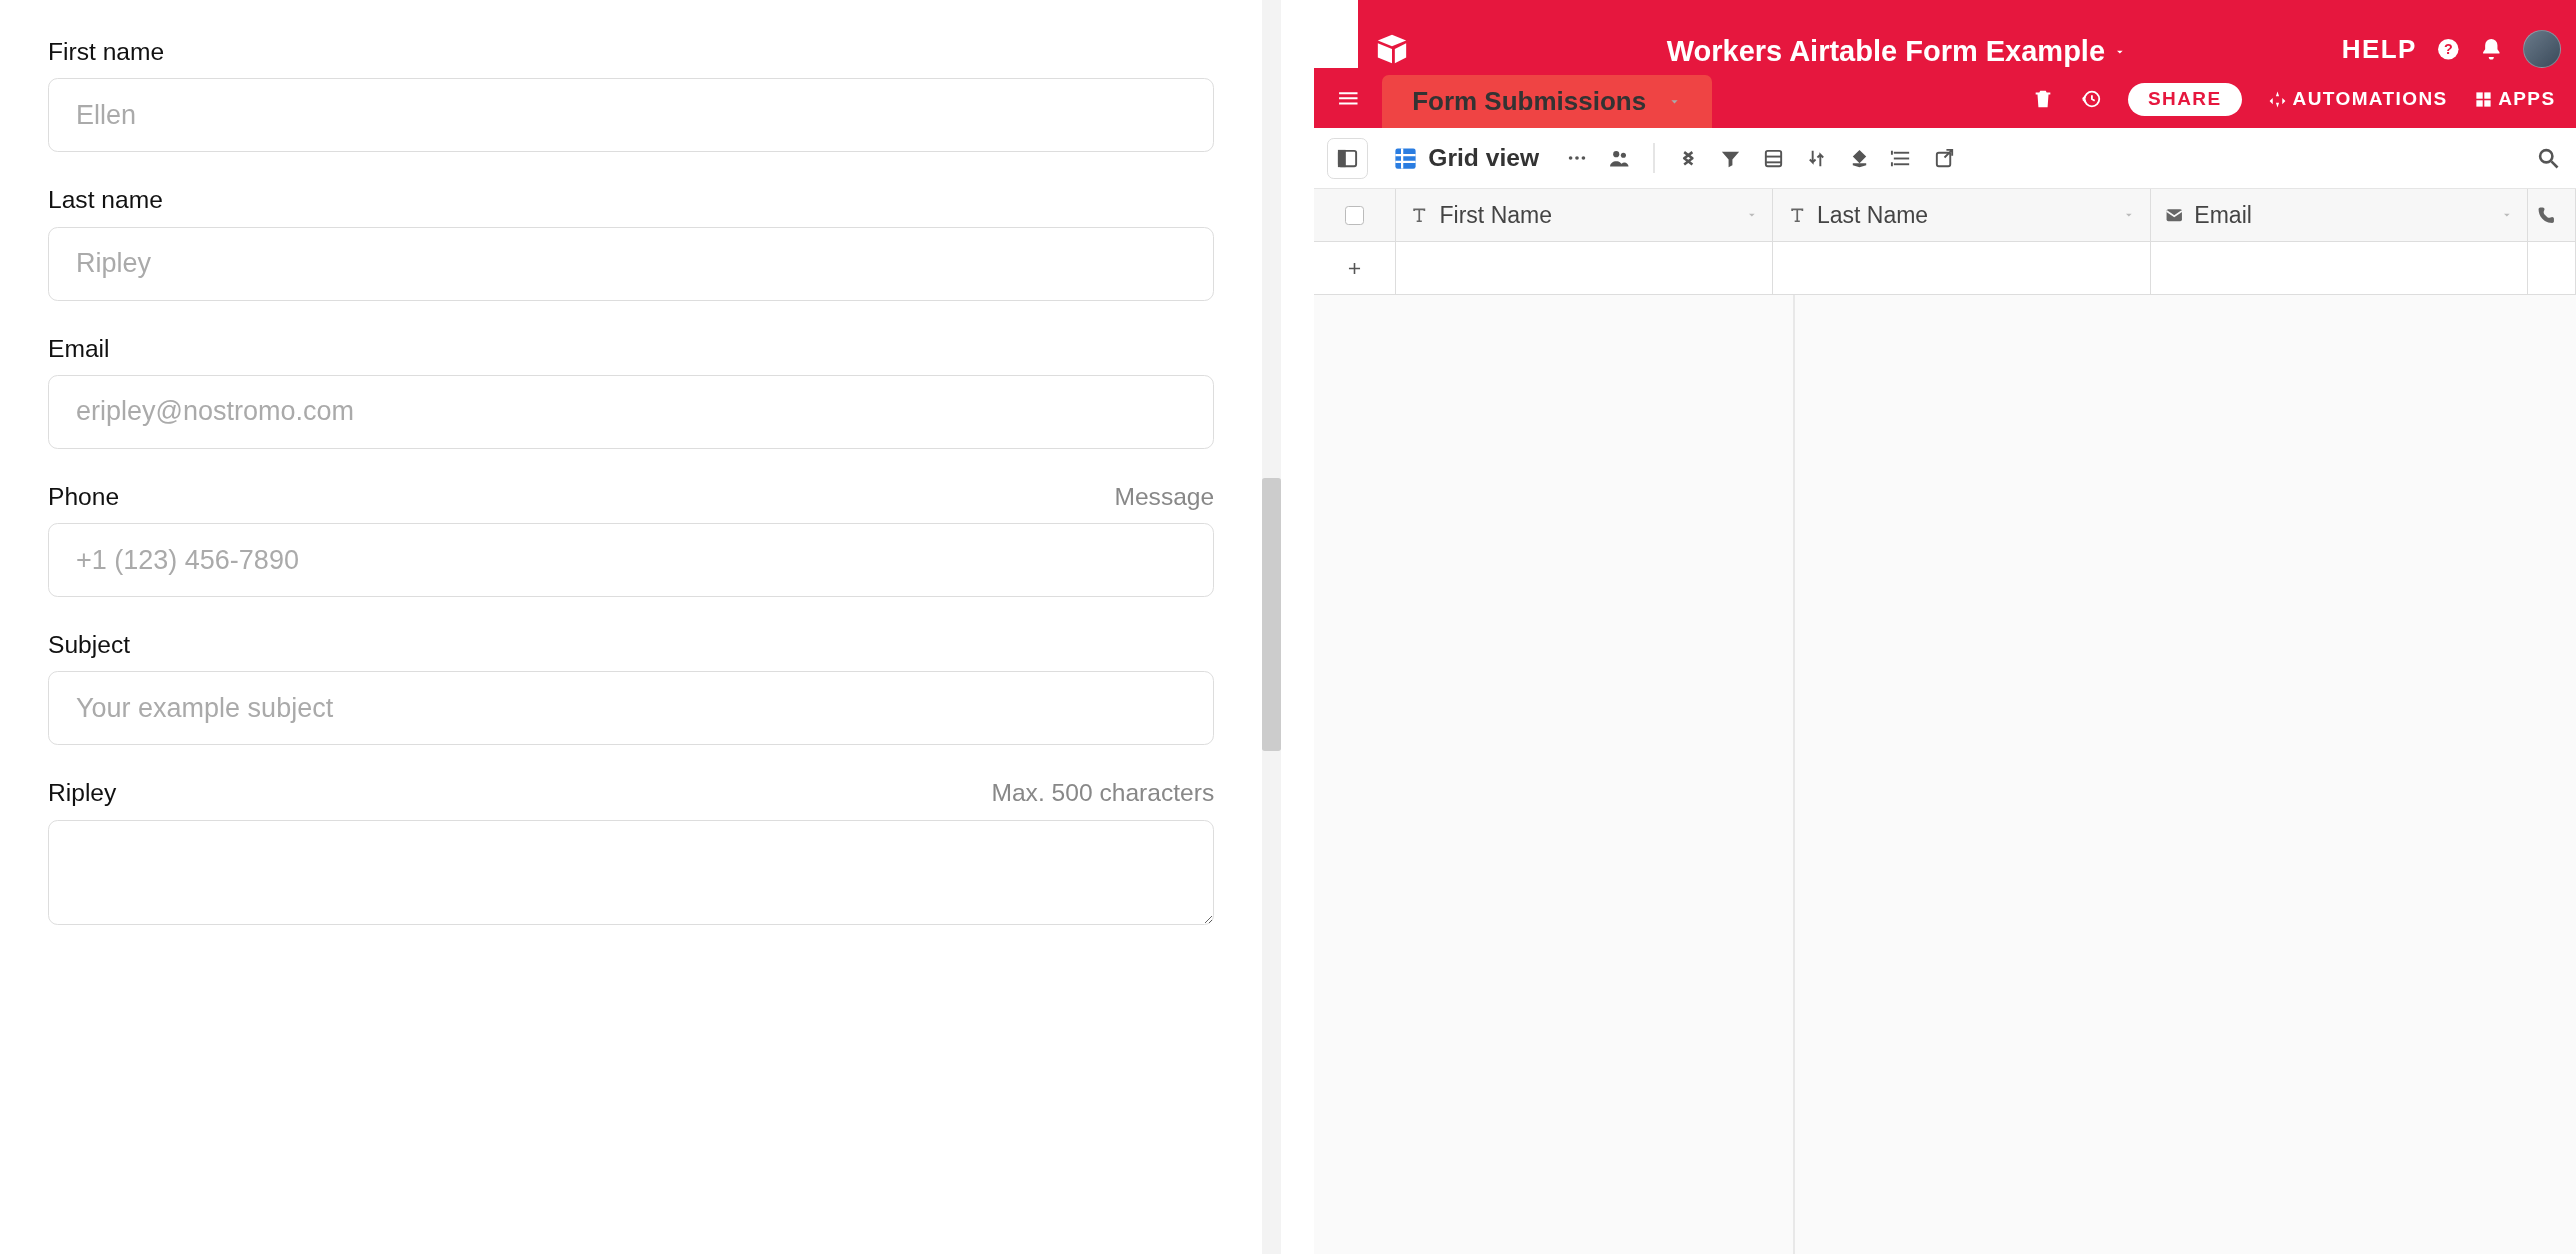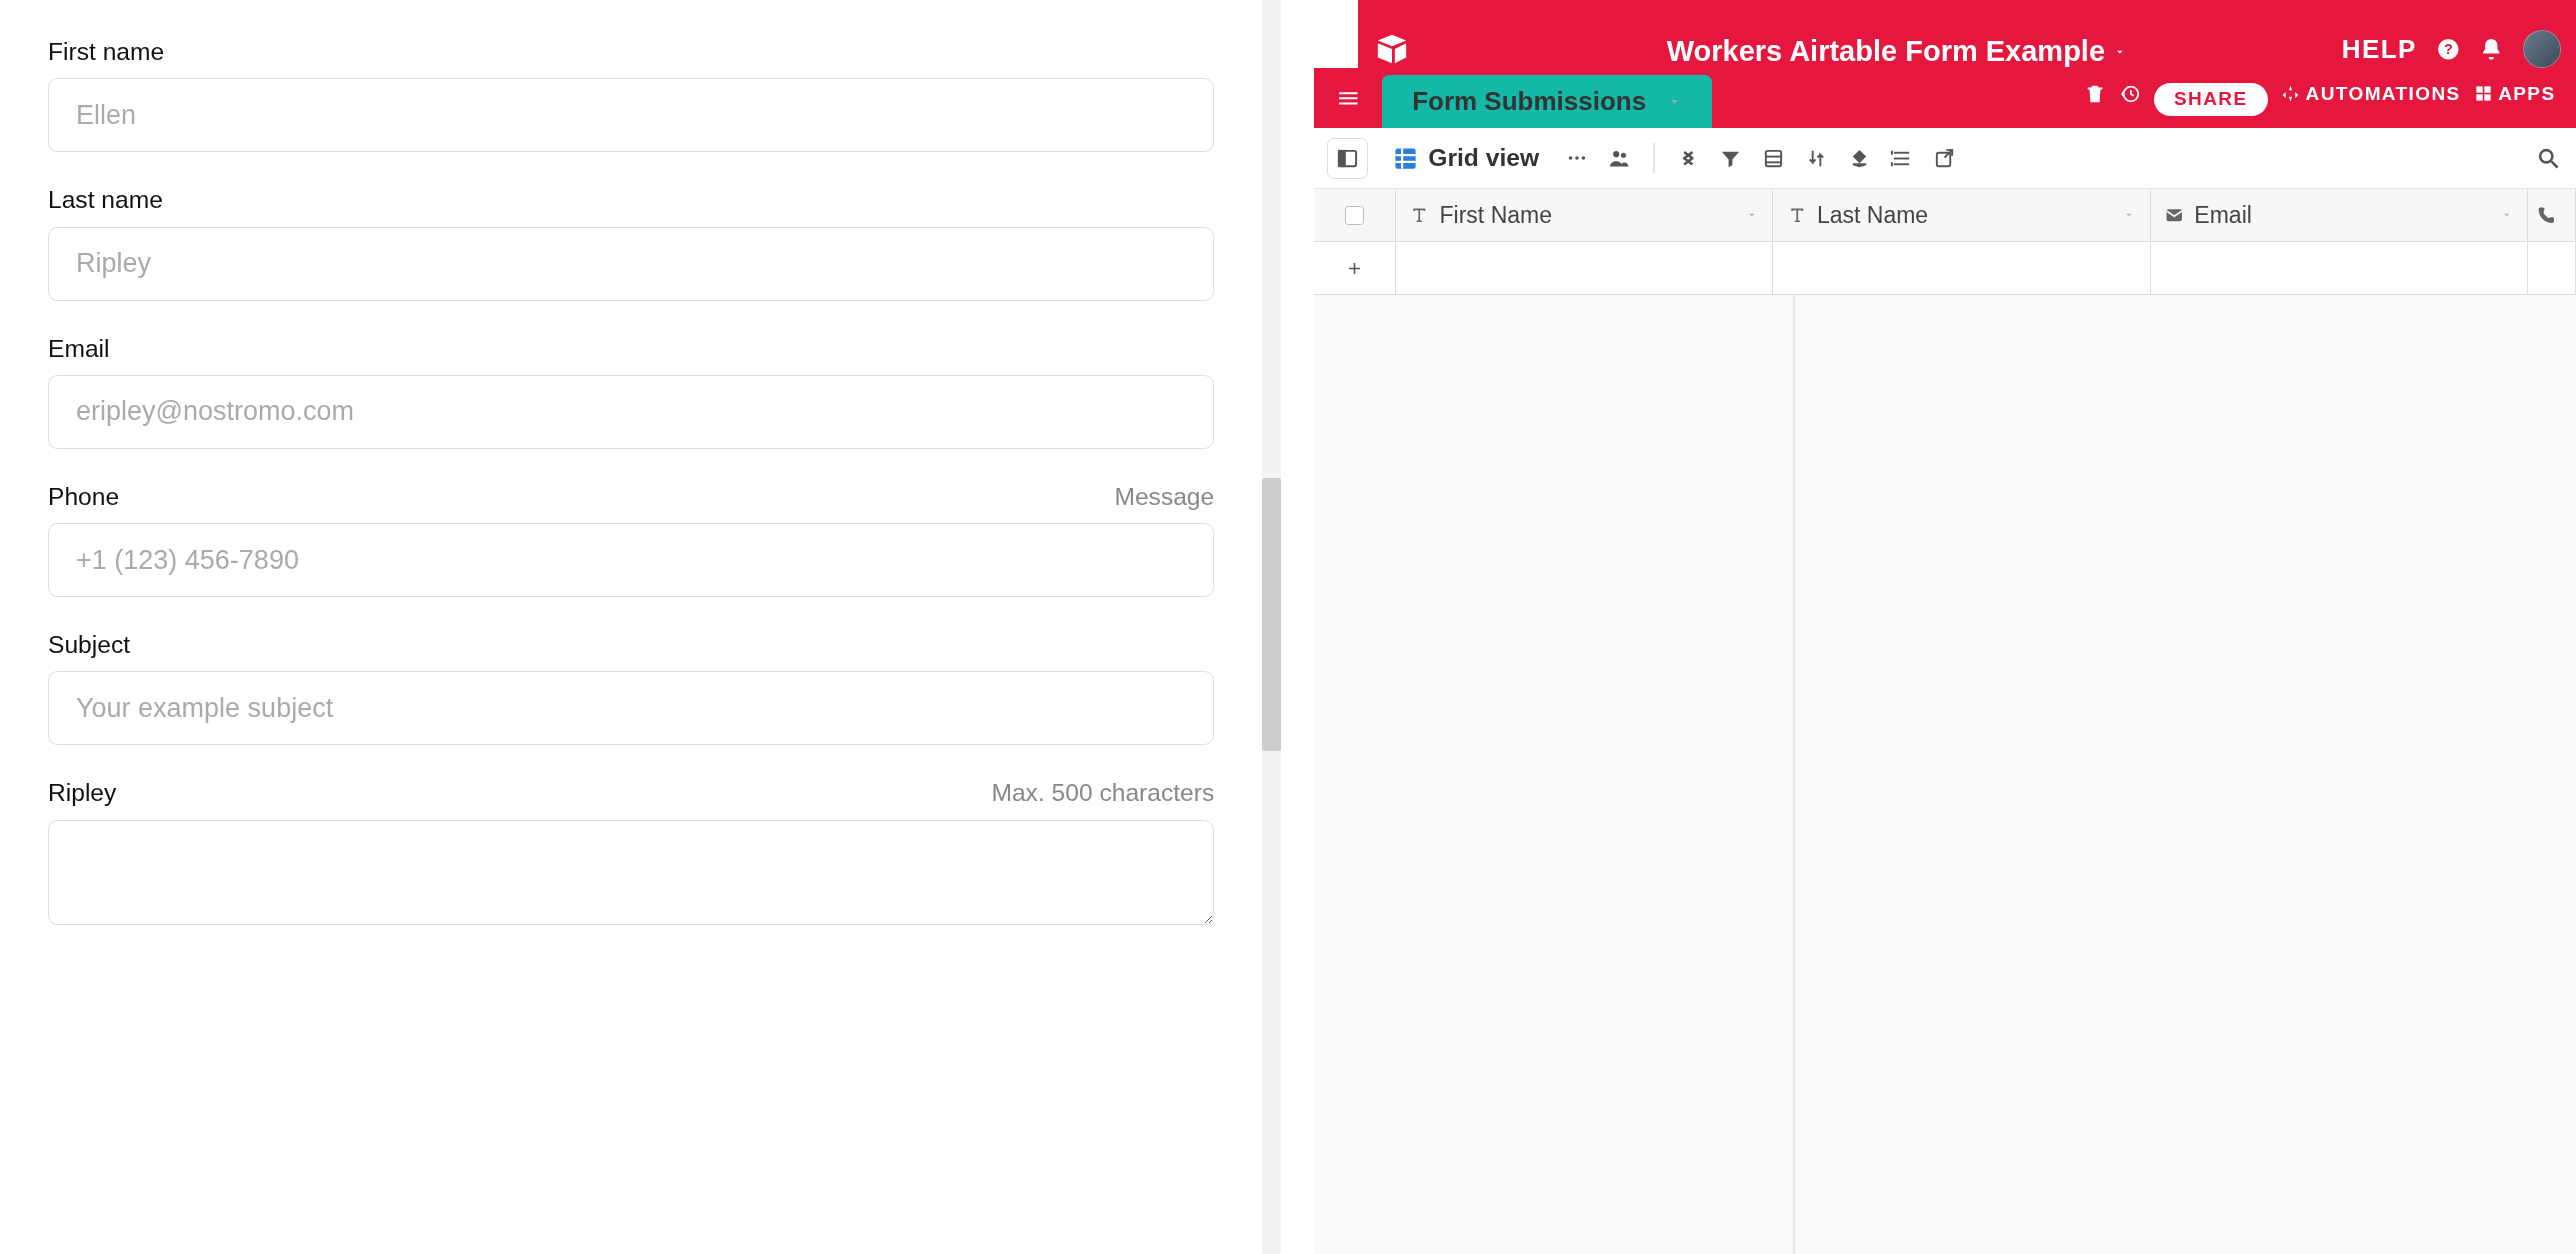--- a/index.html
+++ b/index.html
@@ -28,25 +28,25 @@
 .logo-box { width: 38px; height: 38px; display: flex; align-items: center; justify-content: center; margin-right: 41px; }
 .topbar-center { flex: 1; display: flex; justify-content: center; align-items: center; gap: 8.2px; }
 .base-title { font-size: 29px; font-weight: 600; }
 .topbar-right { display: flex; align-items: center; gap: 19px; }
 .help-label { font-size: 26px; font-weight: 600; letter-spacing: 1.4px; }
 .icon-btn { cursor: pointer; display: flex; align-items: center; justify-content: center; }
 .avatar { width: 38px; height: 38px; border-radius: 50%; background: linear-gradient(135deg,#6a7a8a,#3a4a5a); border: 1.4px solid rgba(255,255,255,0.3); }
 
 .tabbar { background: #e6173e; height: 60px; display: flex; align-items: flex-end; padding-left: 13.7px; }
 .hamburger { color: #fff; width: 41px; height: 41px; display: flex; align-items: center; justify-content: center; margin-bottom: 9.6px; margin-right: 13.7px; cursor: pointer; }
-.tab { background: #14b8a6; border-radius: 6.8px 6.8px 0 0; padding: 13.7px 30px; display: flex; align-items: center; gap: 20.5px; height: 53px; }
+.tab { background: #ef4444; border-radius: 6.8px 6.8px 0 0; padding: 13.7px 30px; display: flex; align-items: center; gap: 20.5px; height: 53px; }
 .tab-label { font-size: 26px; font-weight: 600; color: #333; }
 .tab-caret { color: #999; }
 .tabbar-spacer { flex: 1; }
-.tabbar-right { display: flex; align-items: flex-start; gap: 13px; color: #fff; margin-bottom: 12.3px; padding-right: 20.5px; }
+.tabbar-right { display: flex; align-items: center; gap: 26px; color: #fff; margin-bottom: 12.3px; padding-right: 20.5px; }
 .share-pill { background: #fff; color: #e6173e; border-radius: 27px; padding: 5.5px 20.5px; font-size: 19px; font-weight: 700; letter-spacing: 1.4px; }
 .tabbar-link { display: flex; align-items: center; gap: 5.5px; font-size: 19px; font-weight: 700; letter-spacing: 1.4px; }
 
 .toolbar { background: #fff; height: 61px; display: flex; align-items: center; padding: 0 13.7px; gap: 13.7px; border-bottom: 0.7px solid #e5e5e5; }
 .panel-toggle { width: 41px; height: 41px; border: 1.4px solid #ddd; border-radius: 6.8px; display: flex; align-items: center; justify-content: center; }
 .view-btn { display: flex; align-items: center; gap: 9.6px; padding: 5.5px 9.6px; border-radius: 5.5px; }
 .view-label { font-size: 24.6px; font-weight: 600; color: #333; }
 .toolbar-icon { width: 29px; height: 29px; display: flex; align-items: center; justify-content: center; color: #555; cursor: pointer; }
 .toolbar-sep { width: 1.4px; height: 30px; background: #e5e5e5; margin: 0 5.5px; }
 

